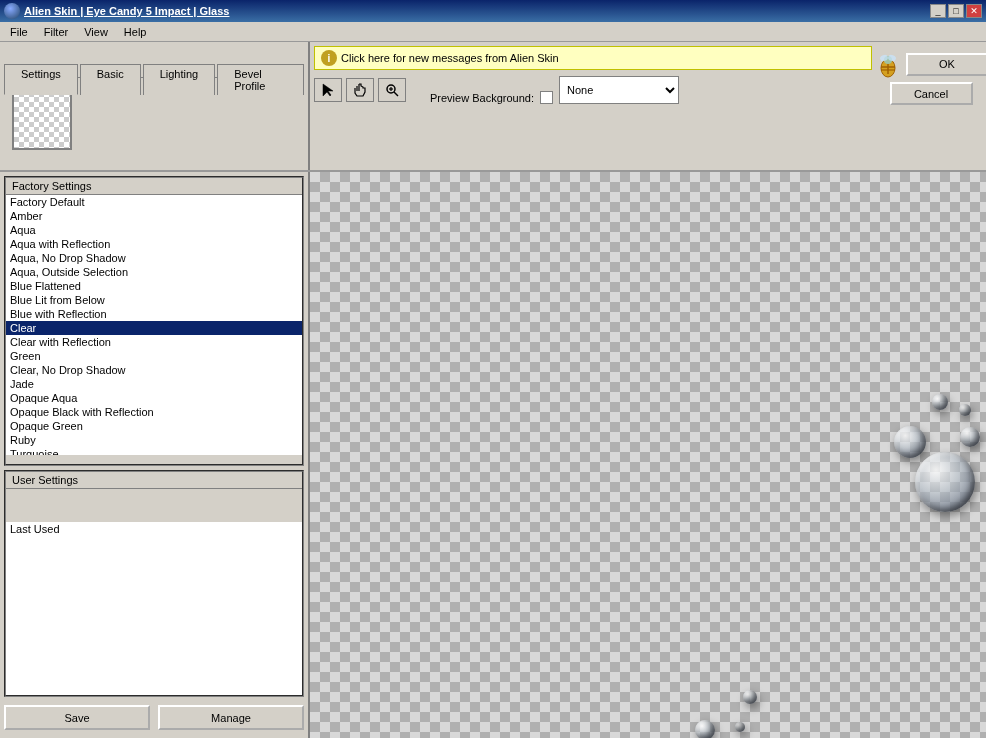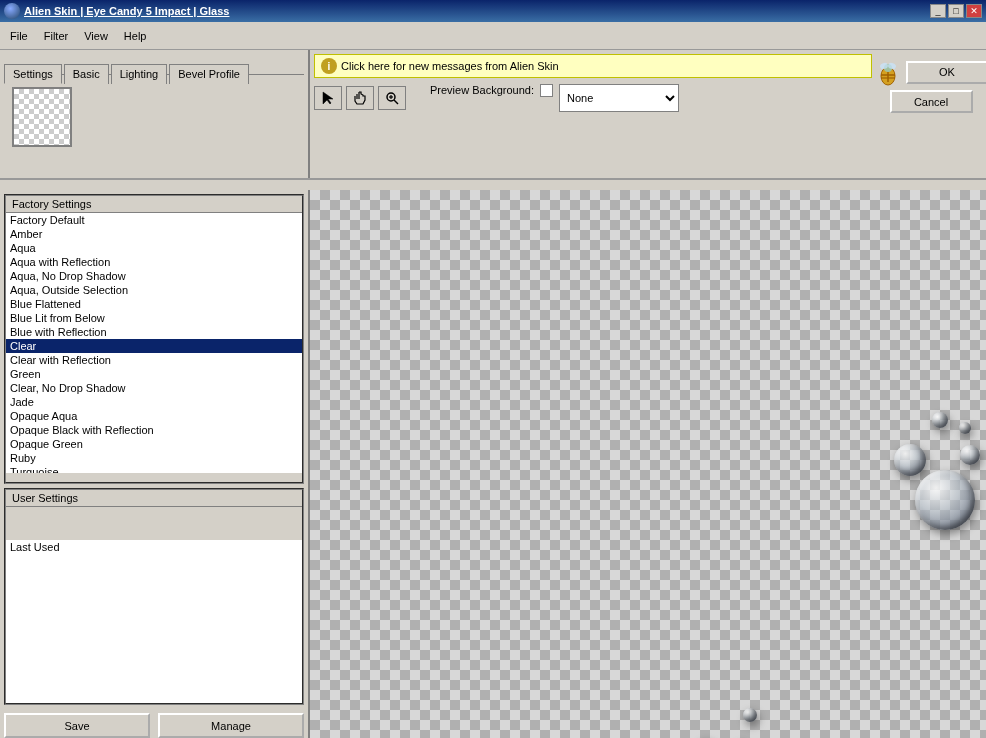--- a/index.html
+++ b/index.html
@@ -18,21 +18,21 @@
     #title-bar-left { display: flex; align-items: center; gap: 4px; font-size: 11px; font-weight: bold; text-decoration: underline; }
     #title-bar-icon { width: 16px; height: 16px; background: radial-gradient(circle at 40% 35%, #8af, #246); border-radius: 50%; }
     #title-bar-controls { display: flex; gap: 2px; }
     .title-btn {
       width: 16px; height: 14px; background: #d4d0c8; border: 1px solid #888; font-size: 9px;
       display: flex; align-items: center; justify-content: center; cursor: pointer; color: black;
     }
 
     
     #menu-bar {
-      background: #d4d0c8; height: 28px; display: flex; align-items: center;
+      background: #d4d0c8; height: 20px; display: flex; align-items: center;
       padding: 8px 2px; border-bottom: 1px solid #999;
     }
     .menu-item { padding: 2px 8px; cursor: pointer; font-size: 11px; }
 
     
     #main { display: flex; flex-direction: column; height: calc(738px - 42px); }
 
     
     #top-area {
       background: #d4d0c8; display: flex; height: 130px;
@@ -41,23 +41,23 @@
 
     
     #left-panel {
       width: 310px; background: #d4d0c8; display: flex; flex-direction: column;
       border-right: 2px solid #808080; flex-shrink: 0;
     }
 
     
     #tabs { display: flex; padding: 4px 4px 0 4px; gap: 2px; }
     .tab {
-      padding: 3px 8px; background: #d4d0c8; border: 1px solid #808080;
+      padding: 3px 16px; background: #d4d0c8; border: 1px solid #808080;
       border-bottom: none; cursor: pointer; font-size: 11px;
-      position: relative; top: 10px;
+      position: relative; top: 18px;
     }
     .tab.active { background: #d4d0c8; z-index: 2; border-bottom: 1px solid #d4d0c8; font-weight: normal; }
     #tab-bar {
       border-bottom: 1px solid #808080; height: 1px; margin: 0 4px;
     }
 
     
     #preview-thumb {
       width: 60px; height: 60px; border: 2px solid #808080; margin: 8px;
       background: repeating-conic-gradient(#ccc 0% 25%, #fff 0% 50%) 0 0 / 10px 10px;
@@ -70,40 +70,40 @@
     }
     #message-bar {
       background: #ffffc0; border: 1px solid #c0c000; padding: 3px 6px;
       display: flex; align-items: center; gap: 4px; margin-bottom: 6px; font-size: 11px;
     }
     #toolbar-row { display: flex; align-items: center; gap: 4px; }
     .tool-btn {
       width: 28px; height: 24px; background: #d4d0c8; border: 1px solid #808080;
       display: flex; align-items: center; justify-content: center; cursor: pointer; font-size: 14px;
     }
-    #preview-bg-row { display: flex; align-items: flex-start; gap: 6px; margin-left: 20px; font-size: 11px; }
+    #preview-bg-row { display: flex; align-items: flex-end; gap: 6px; margin-left: 20px; font-size: 11px; }
     #bg-checkbox { width: 13px; height: 13px; border: 1px solid #808080; background: white; }
     #bg-select {
       width: 120px; height: 28px; border: 1px solid #808080; background: white;
       font-size: 11px; padding: 1px 3px;
     }
 
     
     #ok-cancel {
       display: flex; flex-direction: column; gap: 4px; padding: 8px;
       align-items: flex-end; justify-content: flex-start;
     }
     .dialog-btn {
       width: 83px; height: 23px; background: #d4d0c8; border: 2px outset #fff;
       font-size: 11px; cursor: pointer; display: flex; align-items: center; justify-content: center;
     }
     .dialog-btn.ok { background: #d4d0c8; }
 
     
-    #bottom-area { display: flex; flex: 1; overflow: hidden; margin-top: 10px; }
+    #bottom-area { display: flex; flex: 1; overflow: hidden; }
 
     
     #lists-panel {
       width: 310px; flex-shrink: 0; display: flex; flex-direction: column;
       border-right: 2px solid #808080; padding: 4px;
     }
 
     .list-item {
       padding: 1px 4px; cursor: pointer; font-size: 11px; white-space: nowrap;
     }

